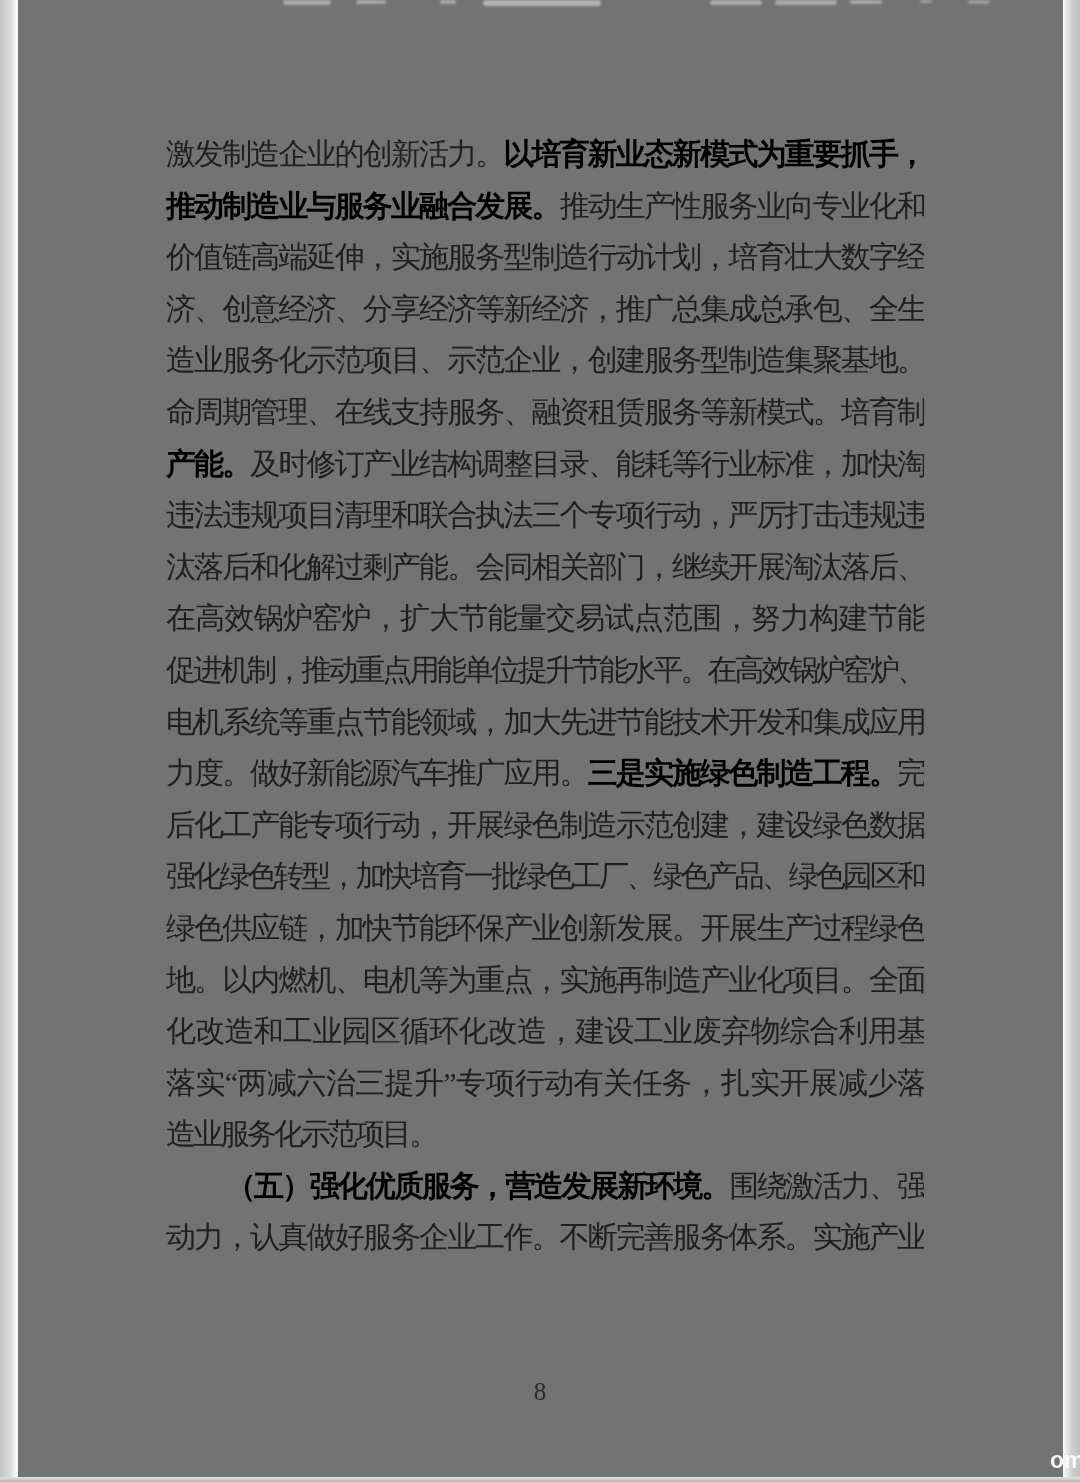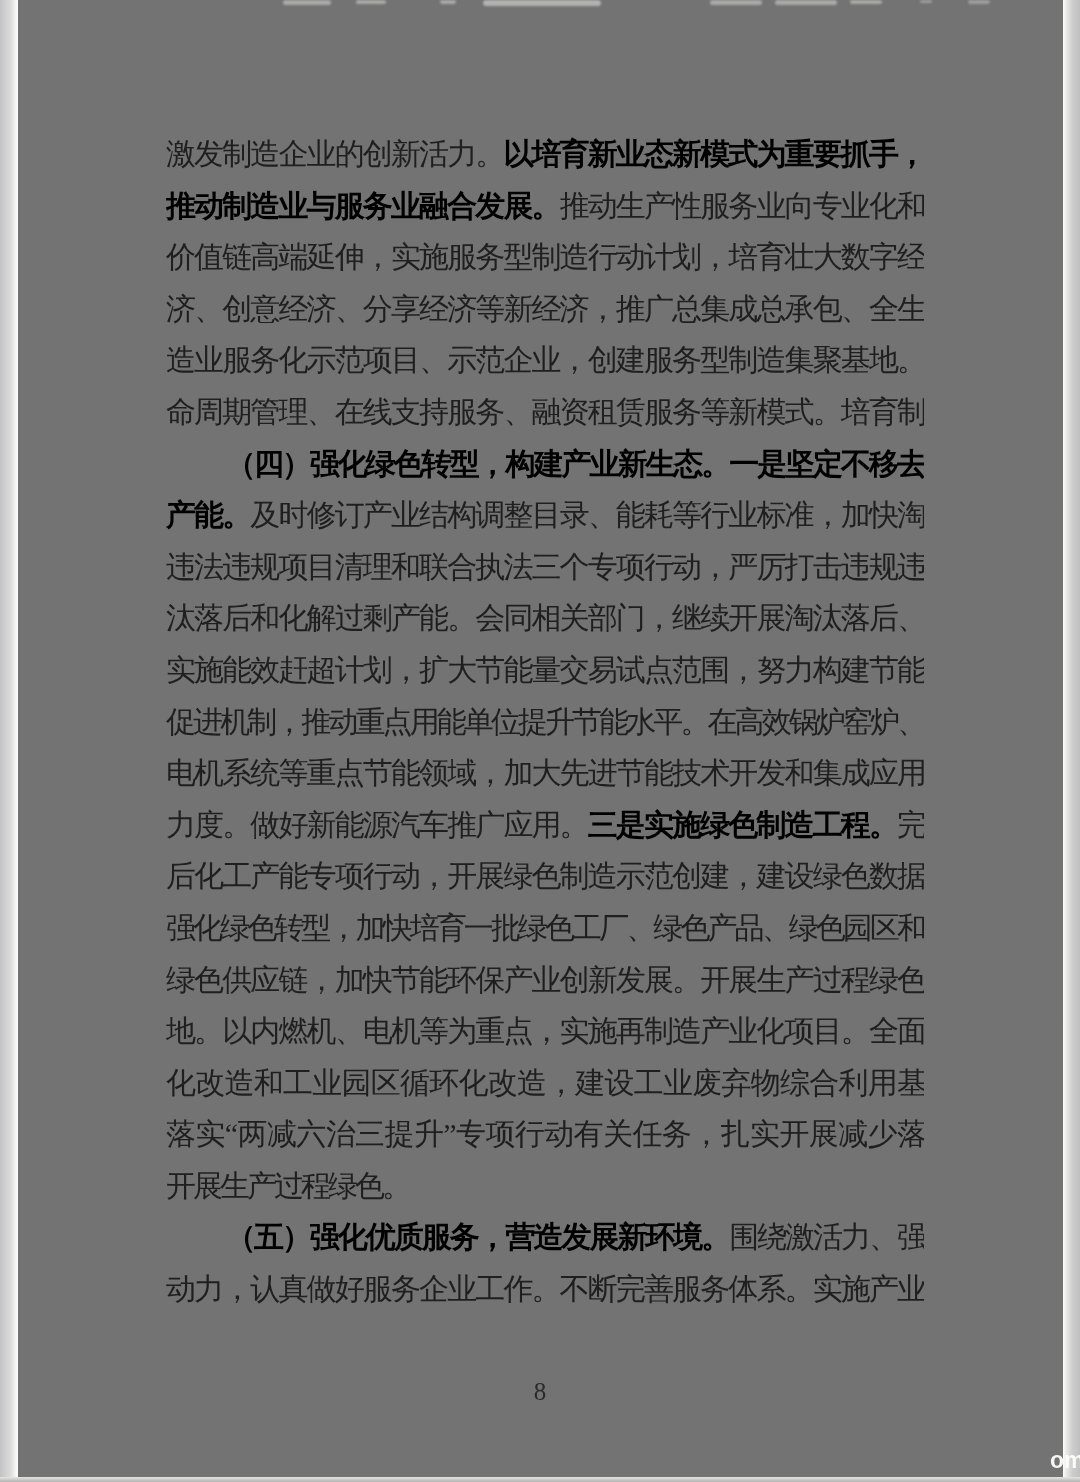--- a/index.html
+++ b/index.html
@@ -105,35 +105,34 @@
   <div class="smudge s8"></div>
   <div class="smudge s9"></div>
 
   <div class="content">
       <div class="line"><span class="seg">激发制造企业的创新活力。</span><span class="seg bold">以培育新业态新模式为重要抓手，</span></div>
       <div class="line"><span class="seg bold">推动制造业与服务业融合发展。</span><span class="seg">推动生产性服务业向专业化和</span></div>
       <div class="line"><span class="seg">价值链高端延伸，实施服务型制造行动计划，培育壮大数字经</span></div>
       <div class="line"><span class="seg">济、创意经济、分享经济等新经济，推广总集成总承包、全生</span></div>
       <div class="line"><span class="seg">造业服务化示范项目、示范企业，创建服务型制造集聚基地。</span></div>
       <div class="line"><span class="seg">命周期管理、在线支持服务、融资租赁服务等新模式。培育制</span></div>
-      <div class="line indent"><span class="seg bold">（四）强化绿色转型，构建产业新生态。一是坚定不移去</span></div>
       <div class="line"><span class="seg bold">产能。</span><span class="seg">及时修订产业结构调整目录、能耗等行业标准，加快淘</span></div>
       <div class="line"><span class="seg">违法违规项目清理和联合执法三个专项行动，严厉打击违规违</span></div>
       <div class="line"><span class="seg">汰落后和化解过剩产能。会同相关部门，继续开展淘汰落后、</span></div>
-      <div class="line"><span class="seg">实施能效赶超计划，扩大节能量交易试点范围，努力构建节能</span></div>
+      <div class="line"><span class="seg">在高效锅炉窑炉，扩大节能量交易试点范围，努力构建节能</span></div>
       <div class="line"><span class="seg">促进机制，推动重点用能单位提升节能水平。在高效锅炉窑炉、</span></div>
       <div class="line"><span class="seg">电机系统等重点节能领域，加大先进节能技术开发和集成应用</span></div>
       <div class="line"><span class="seg">力度。做好新能源汽车推广应用。</span><span class="seg bold">三是实施绿色制造工程。</span><span class="seg">完</span></div>
       <div class="line"><span class="seg">后化工产能专项行动，开展绿色制造示范创建，建设绿色数据</span></div>
       <div class="line"><span class="seg">强化绿色转型，加快培育一批绿色工厂、绿色产品、绿色园区和</span></div>
       <div class="line"><span class="seg">绿色供应链，加快节能环保产业创新发展。开展生产过程绿色</span></div>
       <div class="line"><span class="seg">地。以内燃机、电机等为重点，实施再制造产业化项目。全面</span></div>
       <div class="line"><span class="seg">化改造和工业园区循环化改造，建设工业废弃物综合利用基</span></div>
       <div class="line"><span class="seg">落实“两减六治三提升”专项行动有关任务，扎实开展减少落</span></div>
-      <div class="line short"><span class="seg">开展生产过程绿色。</span></div>
+      <div class="line short"><span class="seg">造业服务化示范项目。</span></div>
       <div class="line indent"><span class="seg bold">（五）强化优质服务，营造发展新环境。</span><span class="seg">围绕激活力、强</span></div>
       <div class="line"><span class="seg">动力，认真做好服务企业工作。不断完善服务体系。实施产业</span></div>
     </div>
 
   <div class="page-number">8</div>
 
   <div class="edge-left"></div>
   <div class="edge-right"></div>
   <div class="edge-bottom"></div>
 

